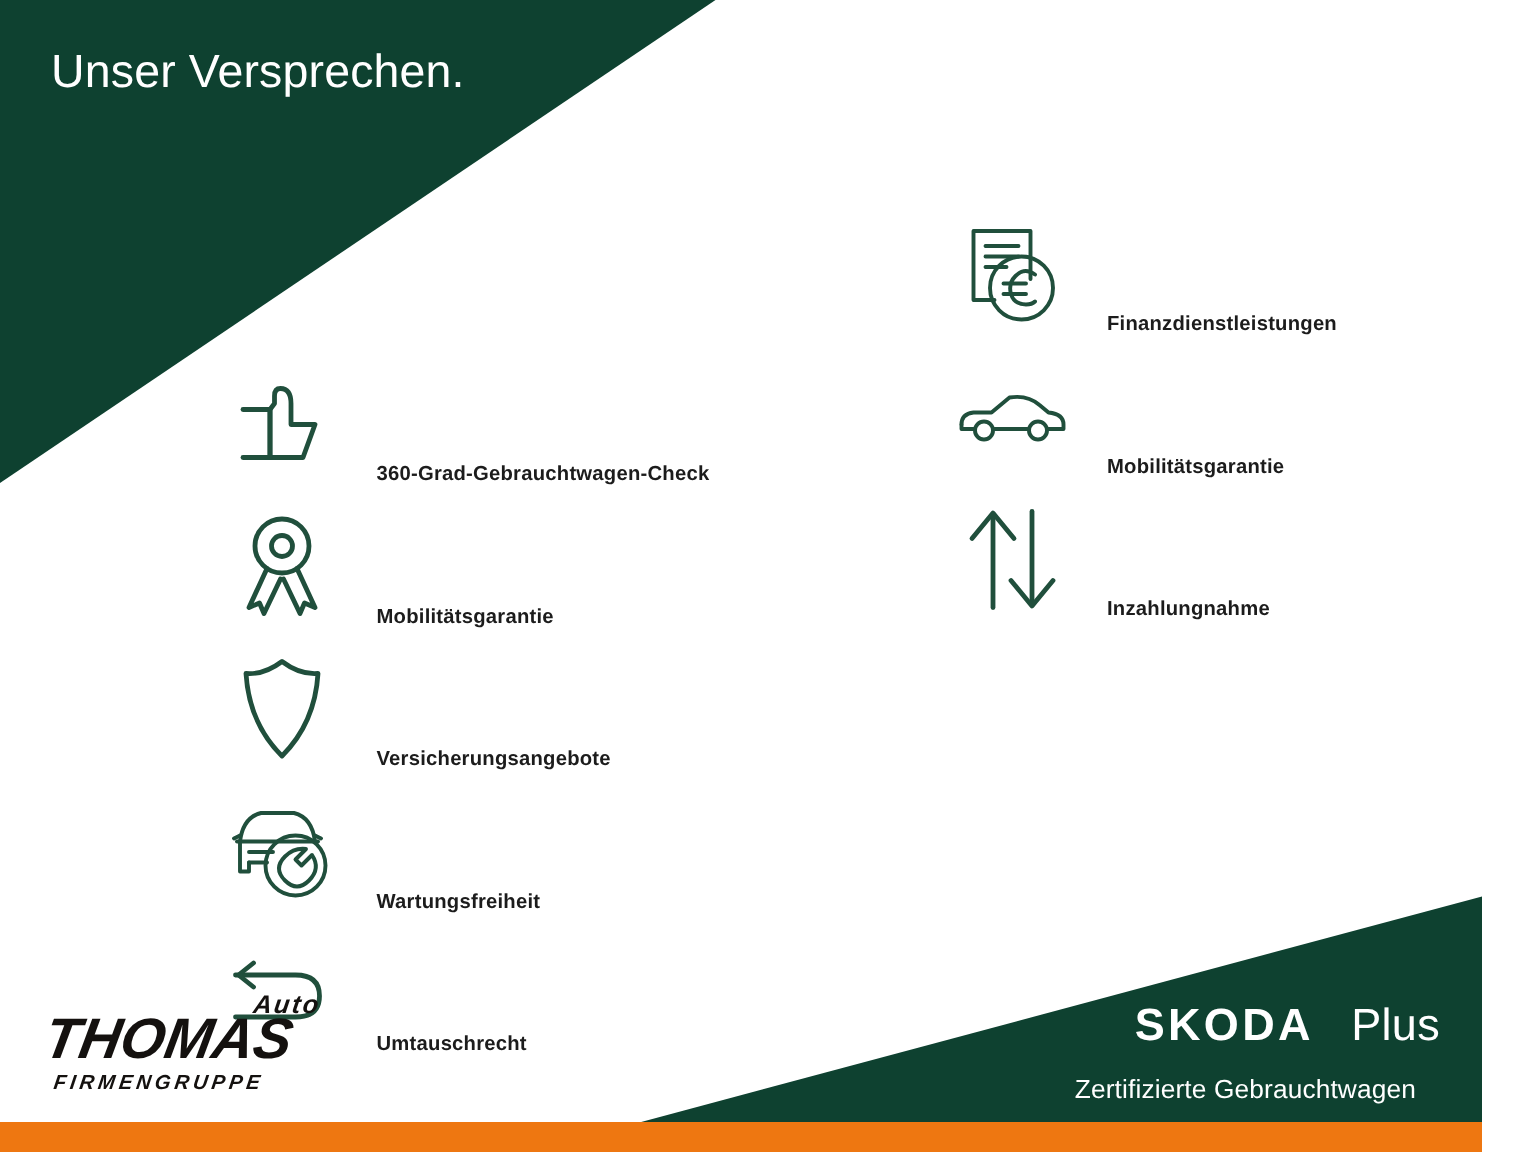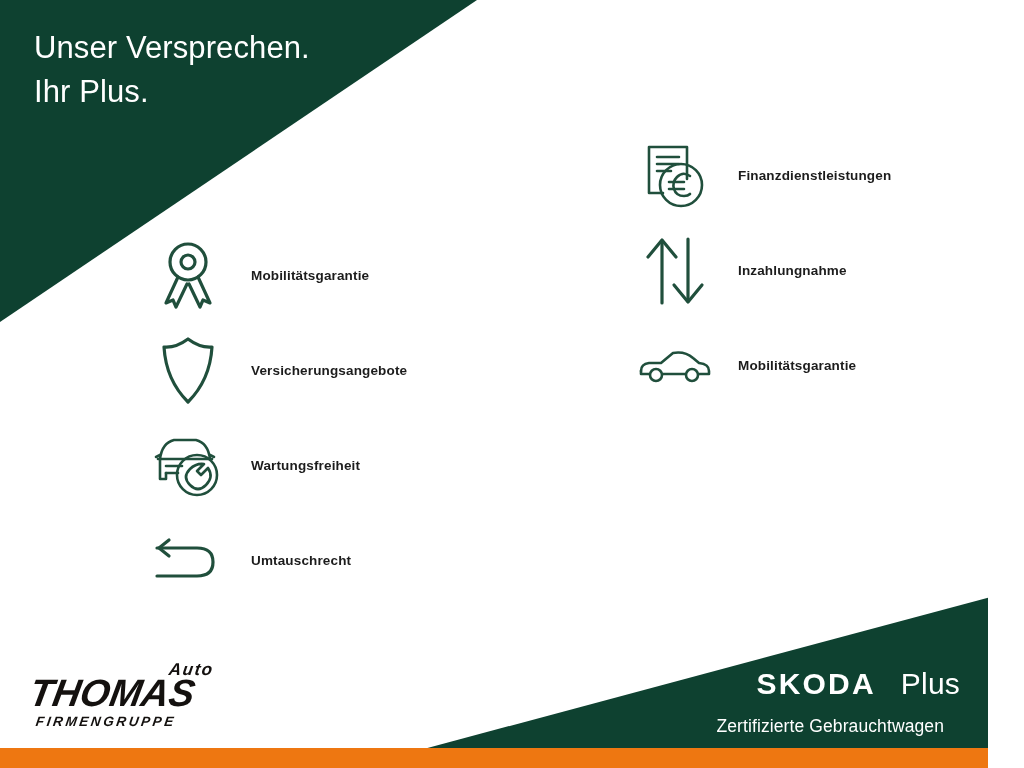--- a/index.html
+++ b/index.html
@@ -46,21 +46,21 @@
   
   .col {
     position: absolute;
     z-index: 3;
   }
   #col-left  { left: 145px; top: 228px; }
   #col-right { left: 632px; top: 128px; }
 
   .benefit {
     display: flex;
-    align-items: center;
+    align-items: flex-end;
     height: 95px;
   }
   .benefit-icon {
     width: 86px;
     height: 80px;
     flex: 0 0 86px;
     display: flex;
     align-items: center;
     justify-content: center;
   }
@@ -169,25 +169,35 @@
 
   <svg id="bg-shapes" viewBox="0 0 1024 768" width="1024" height="768" preserveAspectRatio="none">
     <rect x="0" y="0" width="1024" height="768" fill="#ffffff"></rect>
     <polygon points="0,0 477,0 0,322" fill="#0e4130"></polygon>
     <polygon points="1024,588 1024,750 420,750" fill="#0e4130"></polygon>
     <rect x="0" y="748" width="1024" height="20" fill="#ee7711"></rect>
   </svg>
 
   <div class="headline">
     <span class="line">Unser Versprechen.</span>
-    <span class="line">Ihr Plus.</span>
   </div>
 
   <div class="col" id="col-left">
 
+    <div class="benefit">
+      <span class="benefit-icon">
+        <svg width="64" height="60" viewBox="0 0 64 60">
+          <path class="pg" d="M24 20 L24 52 L46 52 L54 30 L38 30 L38 16 Q38 6 31 6 Q27 6 27 11 L27 16 Z"></path>
+          <path class="pg" d="M24 20 L6 20"></path>
+          <path class="pg" d="M24 52 L6 52"></path>
+          <path class="pg" d="M24 20 L24 52"></path>
+        </svg>
+      </span>
+      <span class="benefit-label">360-Grad-Gebrauchtwagen-Check</span>
+    </div>
 
     <div class="benefit">
       <span class="benefit-icon">
         <svg width="56" height="72" viewBox="0 0 56 72">
           <circle class="pg" cx="28" cy="22" r="18"></circle>
           <circle class="pg" cx="28" cy="22" r="7"></circle>
           <path class="pg" d="M18 37 L6 63 L13 60 L16 67 L27 44"></path>
           <path class="pg" d="M38 37 L50 63 L43 60 L40 67 L29 44"></path>
         </svg>
       </span>
@@ -242,43 +252,43 @@
           <path class="pg-thin pg" d="M49 35 Q42 30 36 36 Q31 41 33 48 Q35 55 43 55 Q47 55 49 53"></path>
           <path class="pg-thin pg" d="M28 41 L43 41 M28 48 L43 48"></path>
         </svg>
       </span>
       <span class="benefit-label">Finanzdienstleistungen</span>
     </div>
 
 
     <div class="benefit">
       <span class="benefit-icon">
-        <svg width="62" height="72" viewBox="0 0 62 72">
-          <path class="pg" d="M18 68 L18 6"></path>
-          <path class="pg" d="M4 22 L18 5 L32 22"></path>
-          <path class="pg" d="M44 4 L44 66"></path>
-          <path class="pg" d="M30 50 L44 67 L58 50"></path>
-        </svg>
-      </span>
-      <span class="benefit-label">Inzahlungnahme</span>
-    </div>
-
-    <div class="benefit">
-      <span class="benefit-icon">
         <svg width="76" height="38" viewBox="0 0 76 38">
           <path class="pg-thin pg" d="M4 24 Q4 17 12 16 L24 16 L36 6 Q48 4 56 11 L62 16 Q72 17 72 24 L72 27 L62 27"></path>
           <path class="pg-thin pg" d="M48 27 L26 27"></path>
           <path class="pg-thin pg" d="M12 27 L4 27 L4 24"></path>
           <circle class="pg-thin pg" cx="19" cy="28" r="6"></circle>
           <circle class="pg-thin pg" cx="55" cy="28" r="6"></circle>
         </svg>
       </span>
       <span class="benefit-label">Mobilitätsgarantie</span>
     </div>
 
+    <div class="benefit">
+      <span class="benefit-icon">
+        <svg width="62" height="72" viewBox="0 0 62 72">
+          <path class="pg" d="M18 68 L18 6"></path>
+          <path class="pg" d="M4 22 L18 5 L32 22"></path>
+          <path class="pg" d="M44 4 L44 66"></path>
+          <path class="pg" d="M30 50 L44 67 L58 50"></path>
+        </svg>
+      </span>
+      <span class="benefit-label">Inzahlungnahme</span>
+    </div>
+
 
   </div>
 
   <div id="dealer-logo">
     <span class="auto">Auto</span>
     <span class="thomas">THOMAS</span>
     <span class="firmengruppe">FIRMENGRUPPE</span>
   </div>
 
   <div id="brand-lockup">

